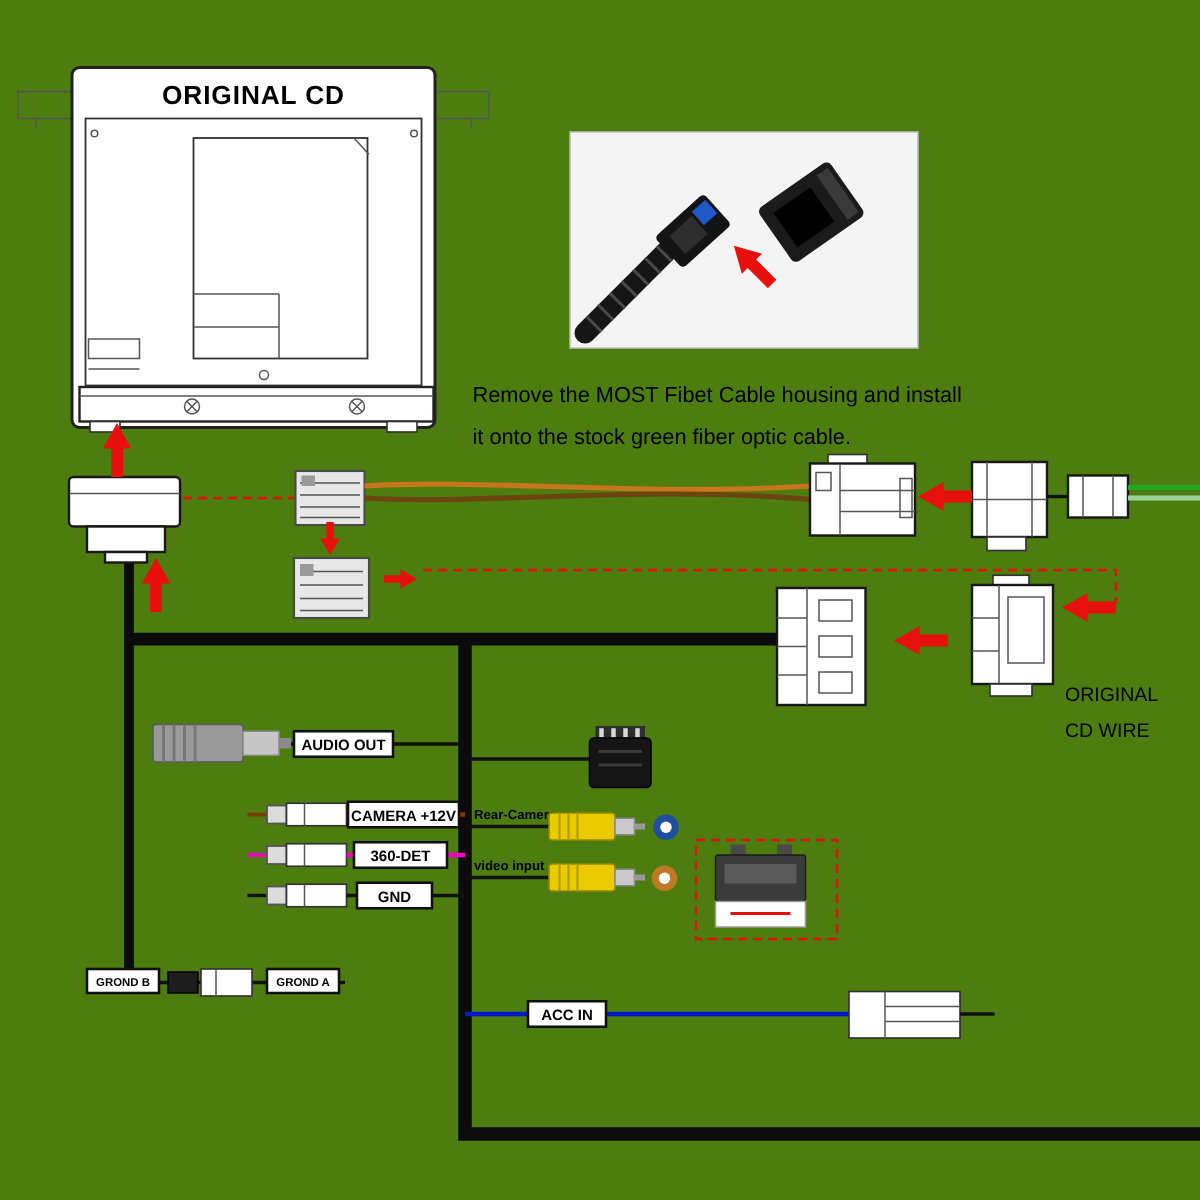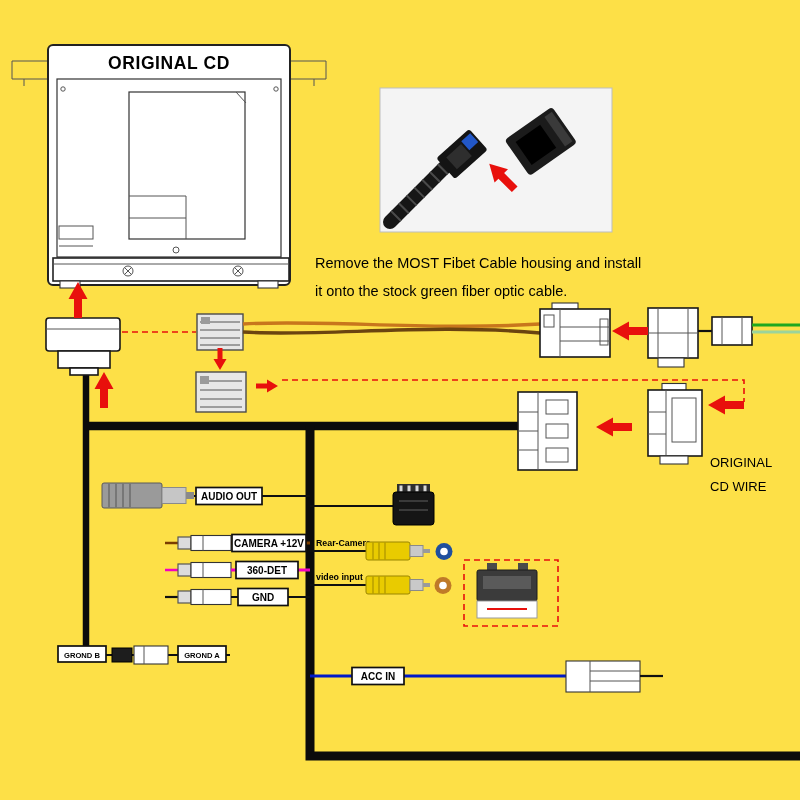--- a/index.html
+++ b/index.html
@@ -1,16 +1,16 @@
 <!DOCTYPE html>
 <html><head>
 <meta charset="utf-8">
 <style>
   html,body{margin:0;padding:0;background:#ffffff;}
-  .stage{position:relative;width:800px;height:800px;background:#fde047;overflow:hidden;}
+  .stage{position:relative;width:800px;height:800px;background:#4d7c0f;overflow:hidden;}
   svg{position:absolute;left:0;top:0;}
   text{font-family:"Liberation Sans","DejaVu Sans",sans-serif;fill:#000;}
   .title-txt{font-size:17.5px;font-weight:bold;letter-spacing:.6px;}
   .instr-txt{font-size:14.5px;}
   .lbl{font-size:10px;font-weight:bold;}
   .lbl-sm{font-size:7.6px;font-weight:bold;}
   .lbl-md{font-size:8.8px;font-weight:bold;}
   .plain{font-size:13px;}
   .lbl-box{fill:#fff;stroke:#101010;stroke-width:1.7;}
   .blk{fill:#fff;stroke:#181818;stroke-width:1.6;}

